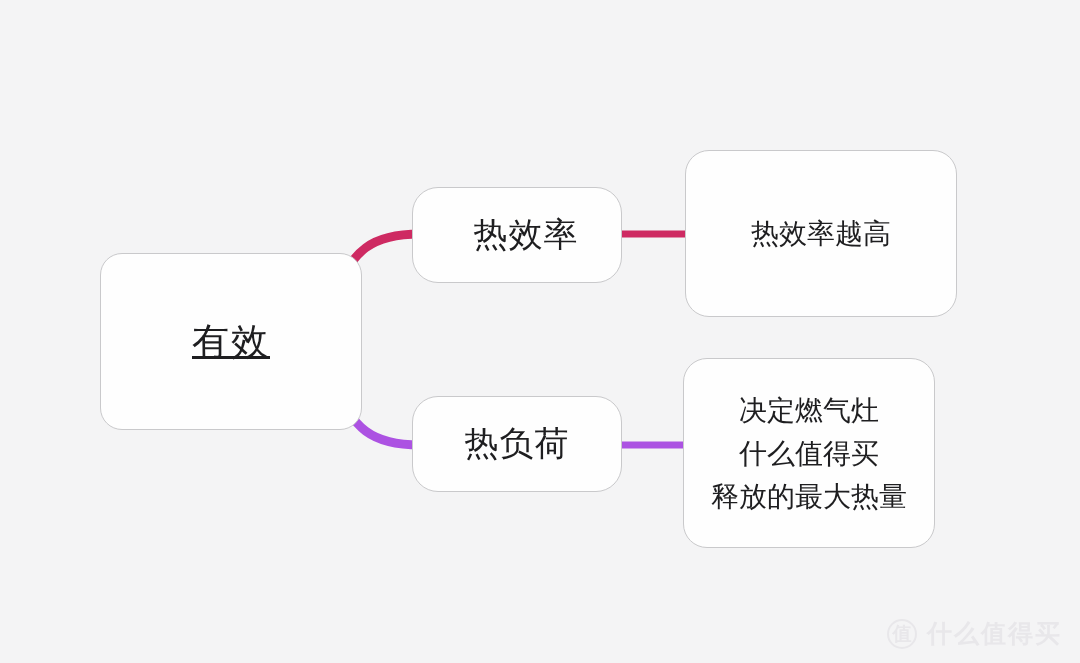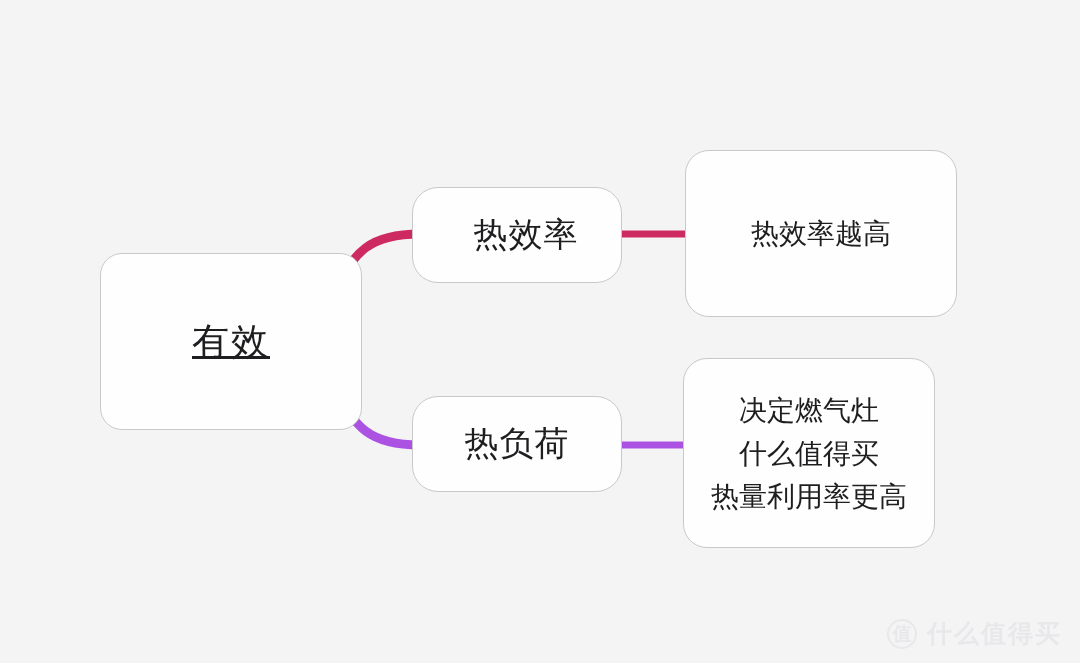--- a/index.html
+++ b/index.html
@@ -106,21 +106,21 @@
     <div>热效率越高</div>
   </div>
 
   <div class="node node-branch node-branch-2">
     <div>热负荷</div>
   </div>
 
   <div class="node node-note node-note-2">
     <div>决定燃气灶</div>
     <div>什么值得买</div>
-    <div>热量利用率更高</div>
+    <div>释放的最大热量</div>
   </div>
 
   <div class="watermark">
     <div class="watermark-badge">值</div>
     <div class="watermark-text">什么值得买</div>
   </div>
 
 </div>
 
 </body></html>

